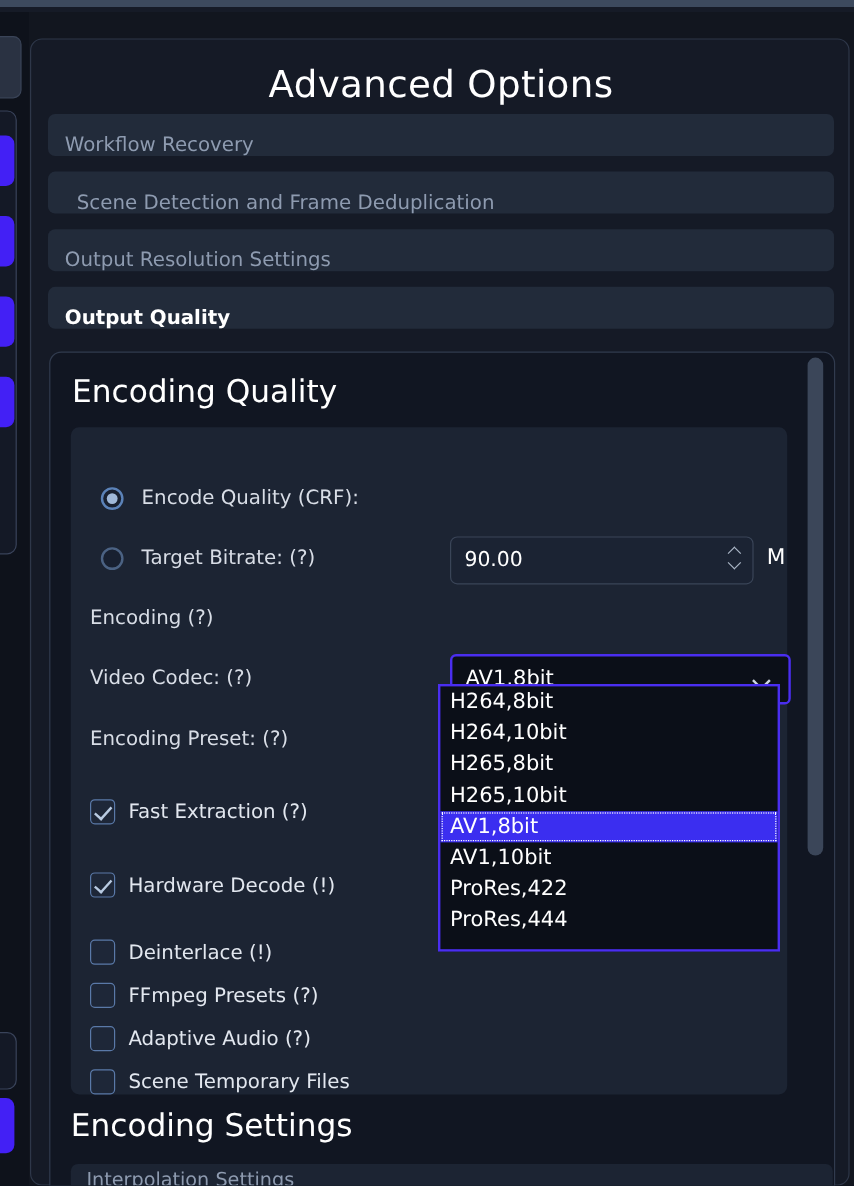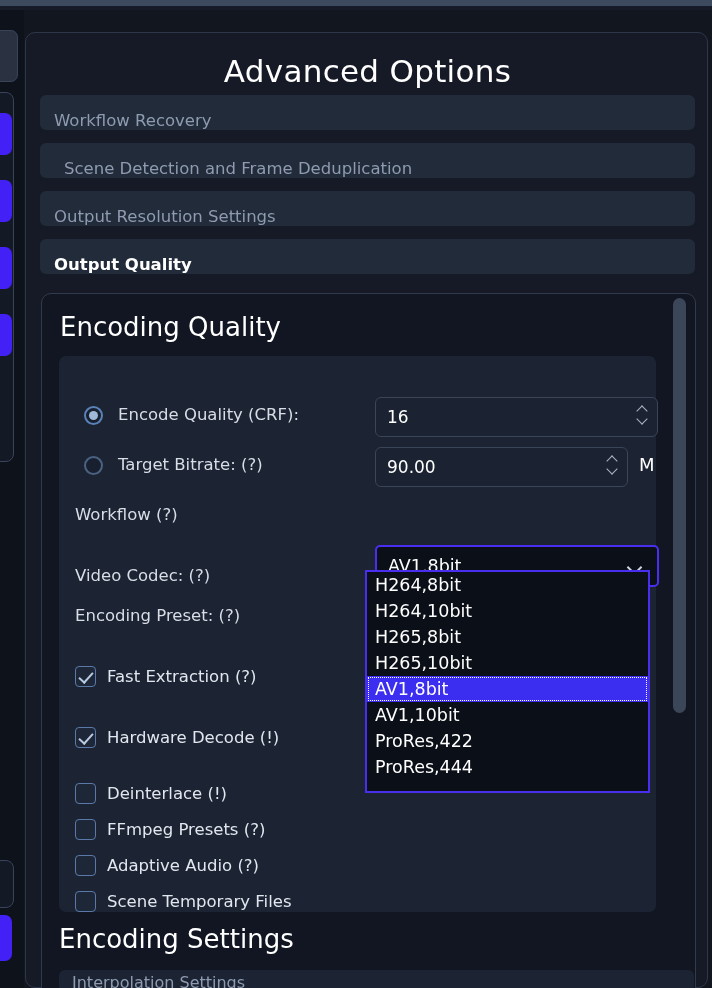--- a/index.html
+++ b/index.html
@@ -210,42 +210,35 @@
     </div>
 
     <div class="inner-card">
 
       <div class="inner-title">Encoding Quality</div>
 
       <div class="group-box"></div>
 
       <div class="radio on" style="left:42px; top:112px;"></div>
       <div class="frm-label" style="left:76px; top:111px;">Encode Quality (CRF):</div>
-      <div class="spin" style="left:333px; top:103px; width:283px;">
-        <span class="val">16</span>
-        <span class="arrows">
-          <span class="chev up"></span>
-          <span class="chev dn"></span>
-        </span>
-      </div>
 
       <div class="radio" style="left:42px; top:162px;"></div>
       <div class="frm-label" style="left:76px; top:161px;">Target Bitrate: (?)</div>
       <div class="spin" style="left:333px; top:153px; width:253px;">
         <span class="val">90.00</span>
         <span class="arrows">
           <span class="chev up"></span>
           <span class="chev dn"></span>
         </span>
       </div>
       <div class="unit" style="left:597px; top:160px;">M</div>
 
-      <div class="frm-label" style="left:33px; top:211px;">Workflow (?)</div>
-
-      <div class="frm-label" style="left:33px; top:272px;text-align:right;">Video Codec: (?)</div>
+      <div class="frm-label" style="left:33px; top:211px;">Encoding (?)</div>
+
+      <div class="frm-label" style="left:33px; top:261px;text-align:right;">Video Codec: (?)</div>
       <div class="combo focused" style="left:333px; top:251px; width:284px;">
         <span class="txt">AV1,8bit</span>
         <span class="dd-arrow"></span>
       </div>
 
       <div class="frm-label" style="left:33px; top:312px;">Encoding Preset: (?)</div>
 
       <div class="cb-row" style="left:33px; top:372px;">
         <span class="cbox on"></span>
         <span class="cb-label">Fast Extraction (?)</span>

